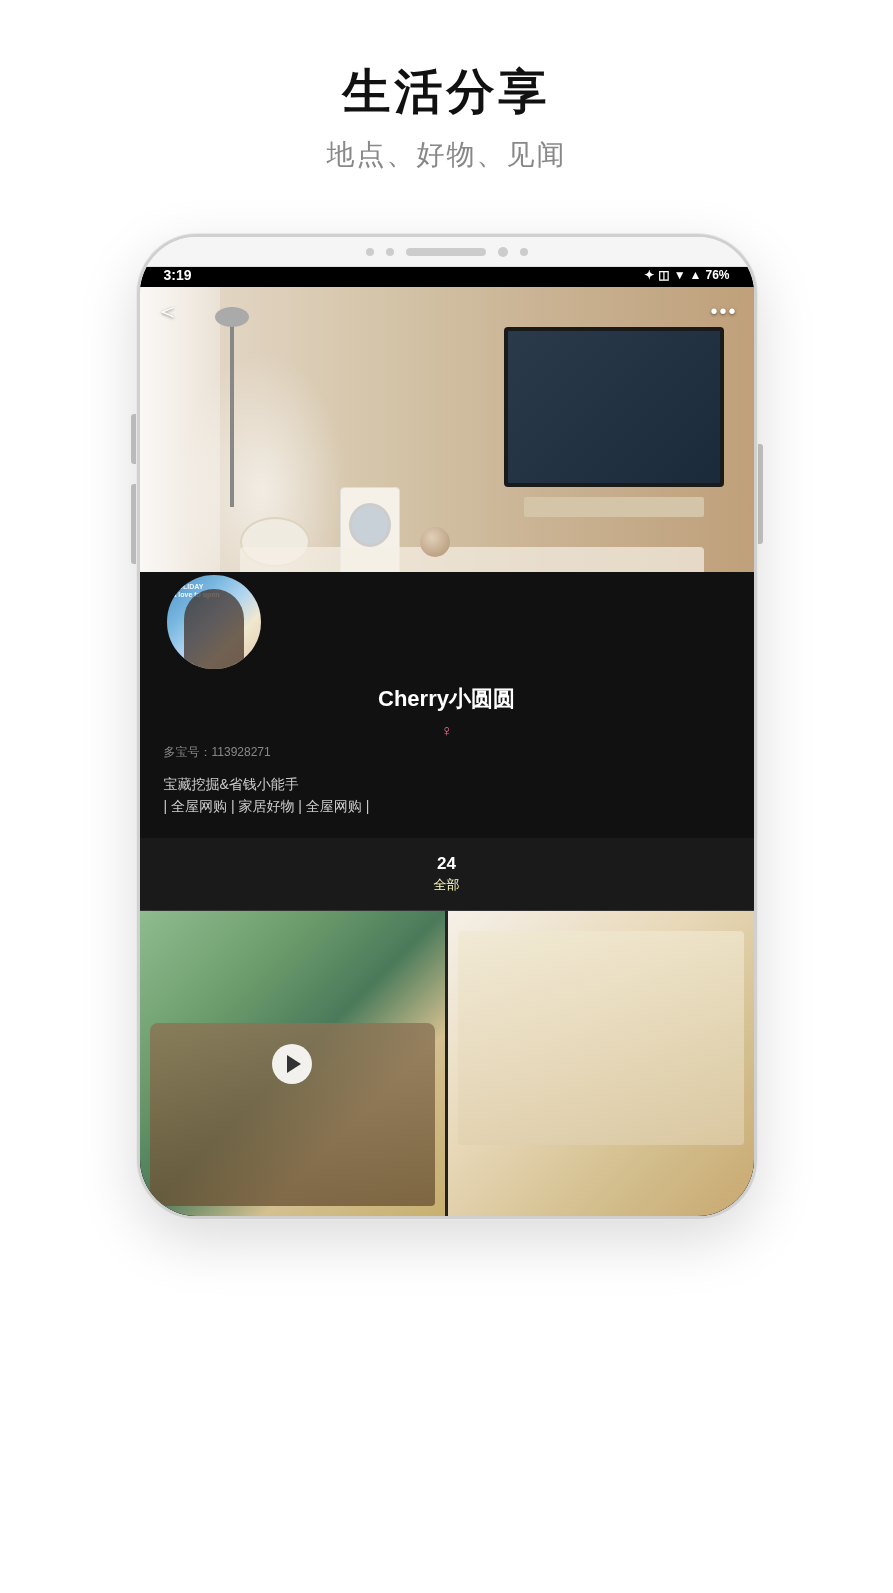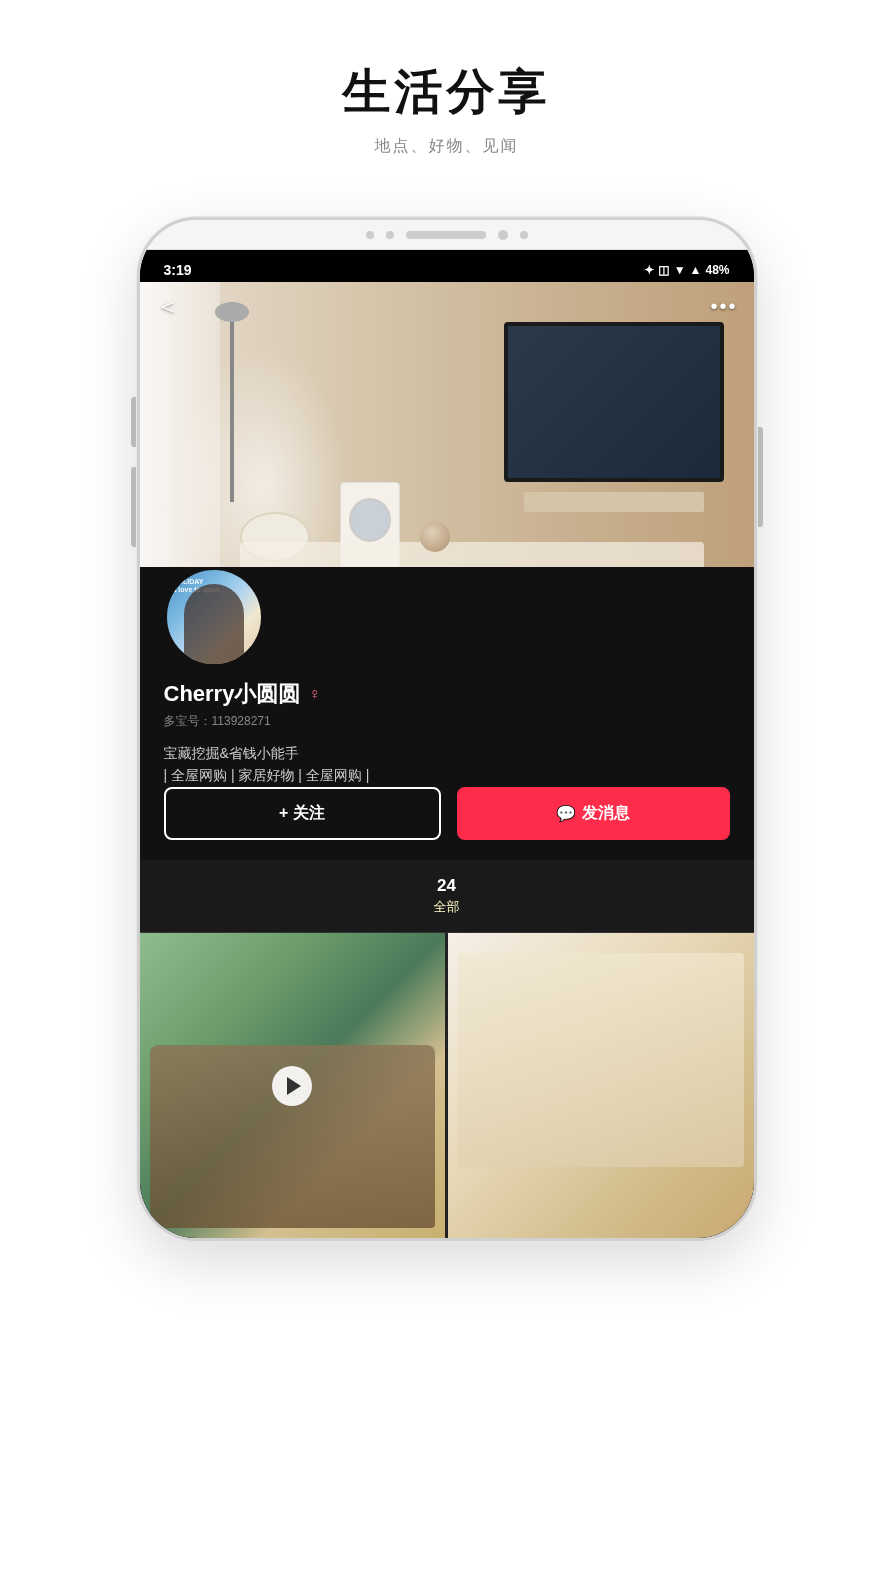--- a/index.html
+++ b/index.html
@@ -19,21 +19,21 @@
       text-align: center;
       margin-bottom: 40px;
     }
     .page-title {
       font-size: 48px;
       font-weight: 700;
       color: #111;
       letter-spacing: 4px;
     }
     .page-subtitle {
-      font-size: 16px;
+      font-size: 28px;
       color: #888;
       margin-top: 12px;
       letter-spacing: 2px;
     }
 
     
     .phone-wrapper {
       position: relative;
       width: 620px;
       margin-top: 20px;
@@ -112,21 +112,21 @@
       background: #000;
       overflow: hidden;
     }
 
     
     .status-bar {
       background: #000;
       display: flex;
       justify-content: space-between;
       align-items: center;
-      padding: 12px 24px 4px;
+      padding: 0 24px 4px;
       color: #fff;
       font-size: 13px;
       font-weight: 600;
     }
     .status-time { font-size: 14px; font-weight: 700; }
     .status-icons { display: flex; align-items: center; gap: 4px; font-size: 12px; }
 
     
     .hero-image {
       width: 100%;
@@ -316,20 +316,21 @@
       color: rgba(255,255,255,0.9);
       font-weight: 700;
       line-height: 1.2;
     }
 
     .user-name-row {
       display: flex;
       align-items: center;
       gap: 8px;
       margin-bottom: 4px;
+      flex-direction: column;
     }
     .user-name {
       color: #fff;
       font-size: 22px;
       font-weight: 700;
     }
     .gender-icon {
       color: #ff6b8a;
       font-size: 16px;
     }
@@ -493,21 +494,21 @@
 
     <div class="phone-screen">
 
       <div class="status-bar">
         <span class="status-time">3:19</span>
         <div class="status-icons">
           <span>✦</span>
           <span>◫</span>
           <span>▼</span>
           <span>▲</span>
-          <span>48%</span>
+          <span>76%</span>
         </div>
       </div>
 
       <div class="hero-image">
         <div class="hero-bg"></div>
         <div class="curtain-left"></div>
         <div class="floor-lamp">
           <div class="lamp-shade"></div>
         </div>
         <div class="small-table"></div>
@@ -542,27 +543,20 @@
 
         <div class="user-id">
           <span>多宝号：</span><span>113928271</span>
         </div>
 
         <div class="user-bio">
           <div>宝藏挖掘&amp;省钱小能手</div>
           <div>| 全屋网购 | 家居好物 | 全屋网购 |</div>
         </div>
 
-        <div class="action-buttons">
-          <button class="btn-follow">+ 关注</button>
-          <button class="btn-message">
-            <span>💬</span>
-            <span>发消息</span>
-          </button>
-        </div>
       </div>
 
       <div class="stats-tabs">
         <div class="stat-tab active">
           <span class="stat-number">24</span>
           <span class="stat-label">全部</span>
         </div>
       </div>
 
       <div class="content-grid">

